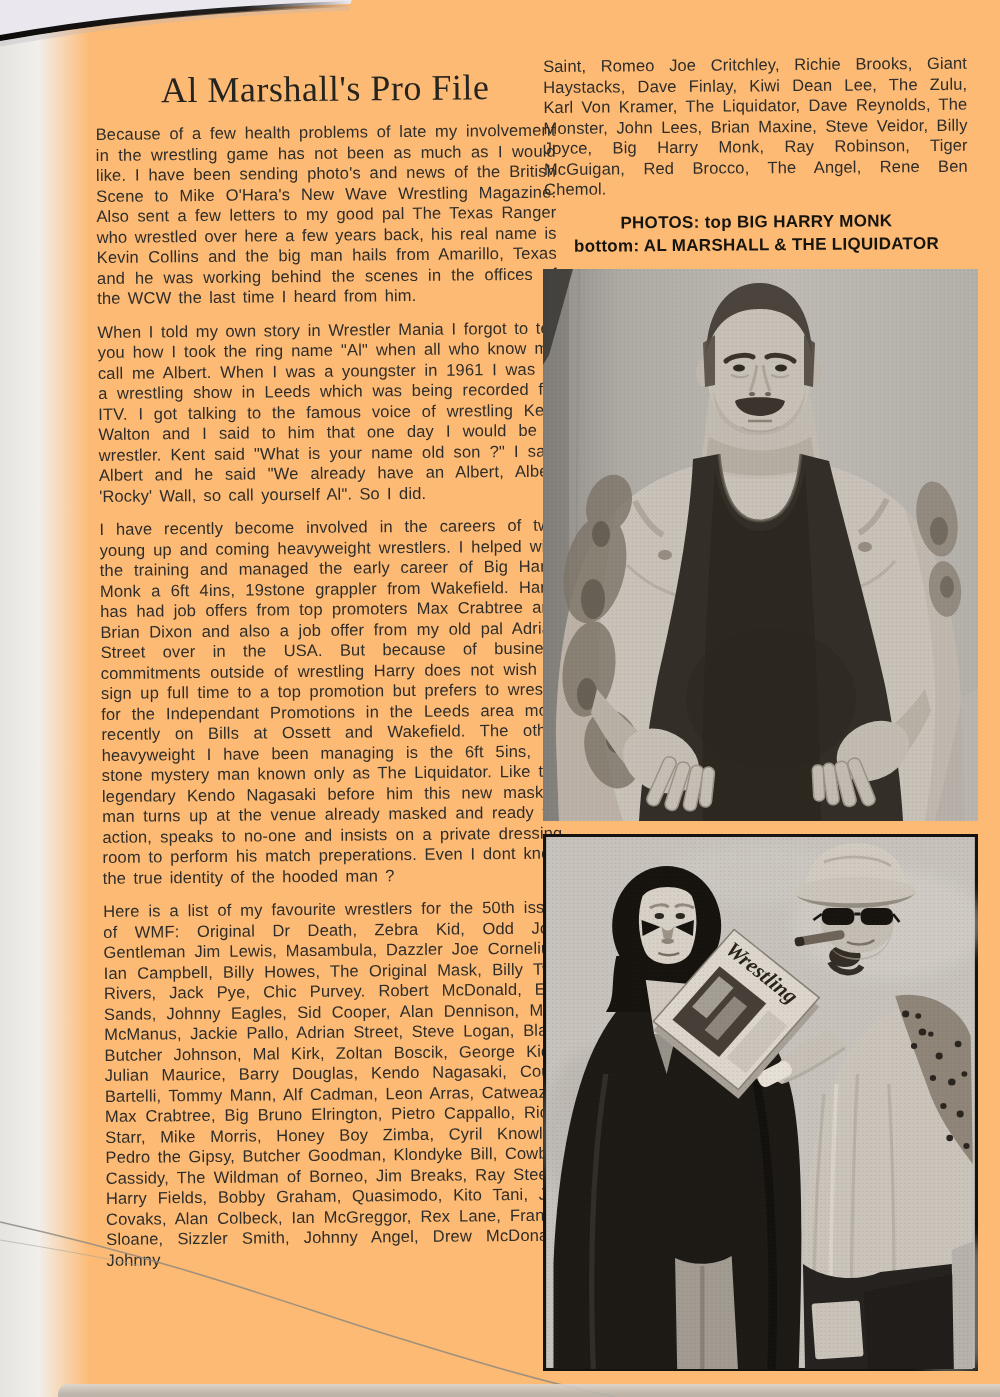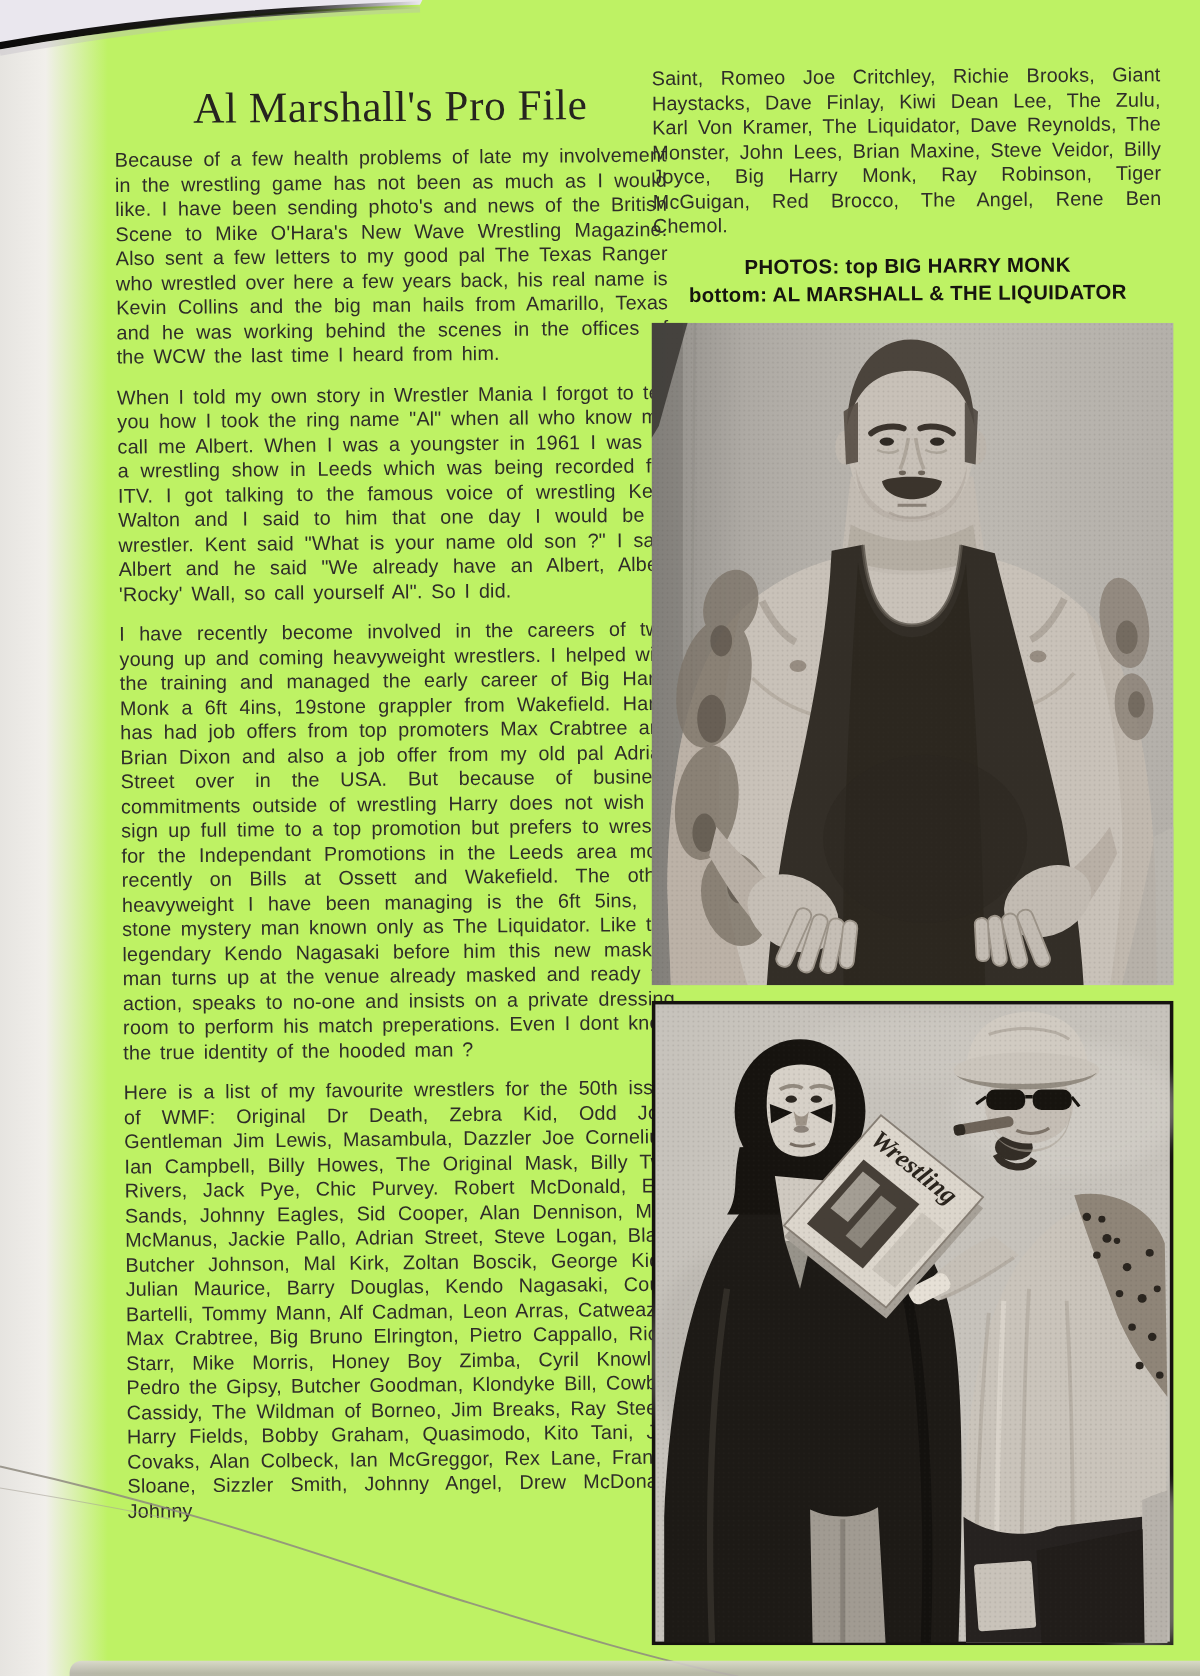--- a/index.html
+++ b/index.html
@@ -1,19 +1,19 @@
 <!DOCTYPE html>
 <html><head>
 <meta charset="utf-8">
 <style>
   html,body{margin:0;padding:0;background:#d8d6d2;}
   .page{
     position:relative;
     width:1000px;height:1397px;
-    background:#bef264;
+    background:#fdba74;
     overflow:hidden;
     font-family:"Liberation Sans", sans-serif;
     color:#2f2d29;
     text-decoration:underline;
   }
   
   .left-shade{
     position:absolute;left:0;top:0;width:95px;height:1397px;
     background:linear-gradient(90deg,#e6e4e0 0px,#f1efeb 38px,rgba(249,247,243,0) 90px);
     z-index:1;

